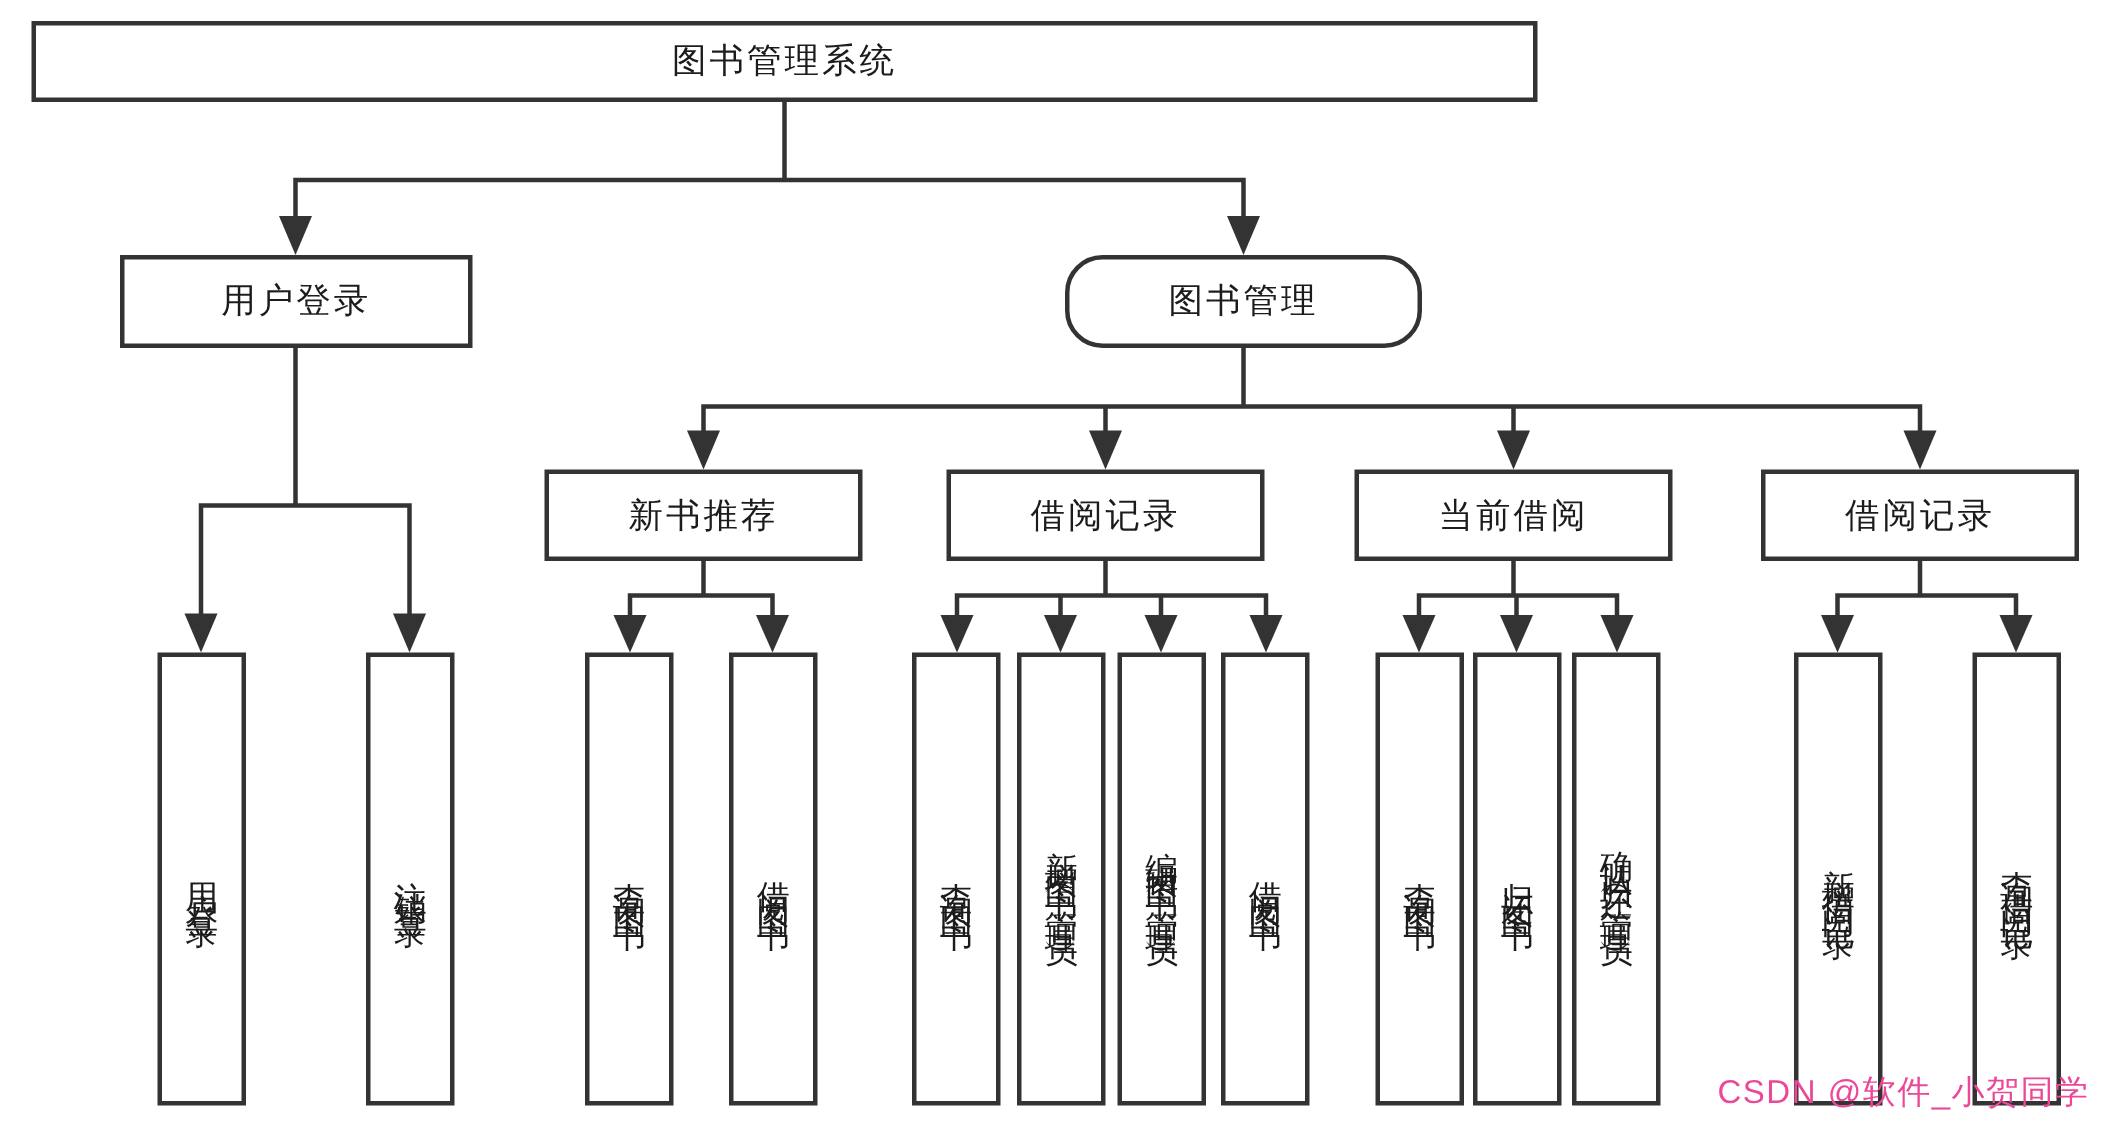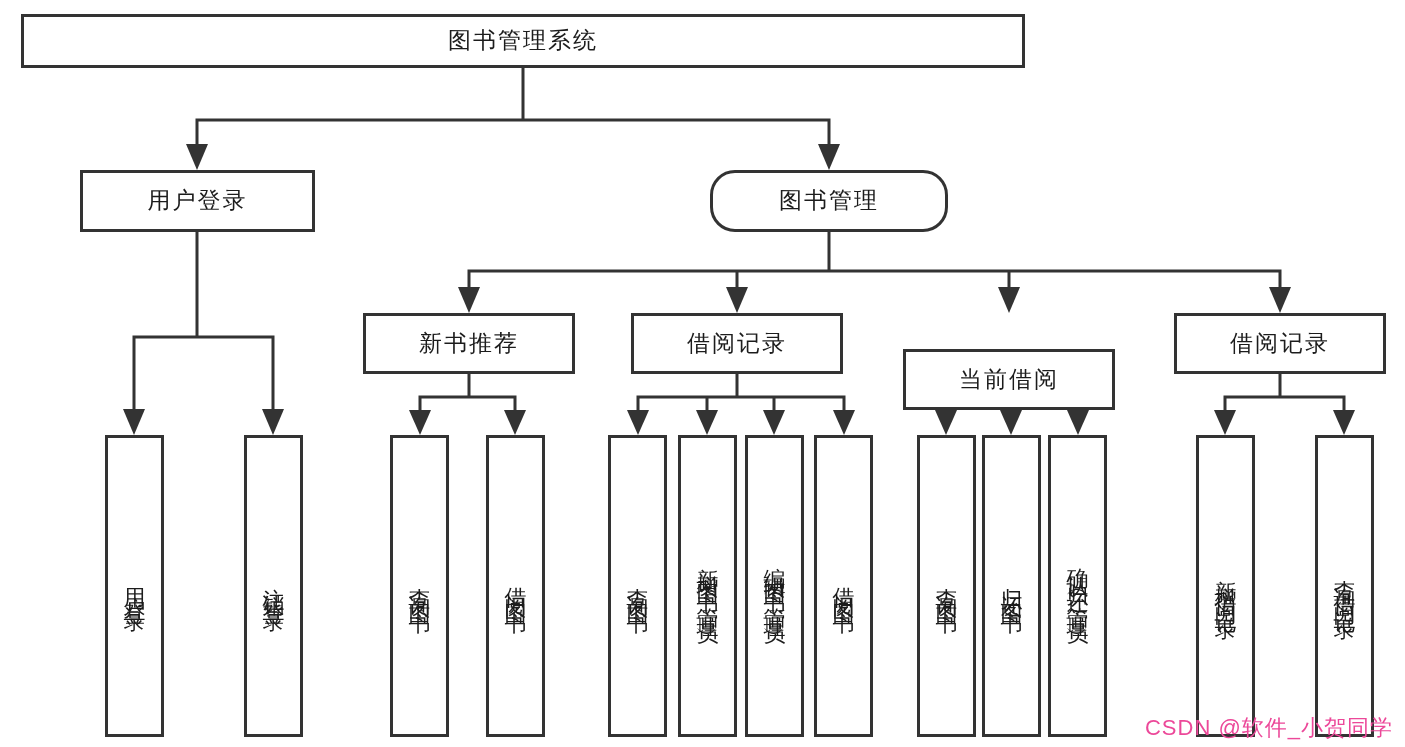--- a/index.html
+++ b/index.html
@@ -95,21 +95,21 @@
     </g>
   </svg>
 
   <div class="node h" style="left:21px; top:14px; width:1004px; height:54px;">图书管理系统</div>
 
   <div class="node h" style="left:80px; top:170px; width:235px; height:62px;">用户登录</div>
   <div class="node h" style="left:710px; top:170px; width:238px; height:62px;border-radius:25px;">图书管理</div>
 
   <div class="node h" style="left:363px; top:313px; width:212px; height:61px;">新书推荐</div>
   <div class="node h" style="left:631px; top:313px; width:212px; height:61px;">借阅记录</div>
-  <div class="node h" style="left:903px; top:313px; width:212px; height:61px;margin-top:36px;">当前借阅</div>
+  <div class="node h" style="left:903px; top:313px; width:212px; height:61px;">当前借阅</div>
   <div class="node h" style="left:1174px; top:313px; width:212px; height:61px;">借阅记录</div>
 
   <div class="node v" style="left:105px; top:435px; width:59px; height:302px;">用户登录</div>
   <div class="node v" style="left:244px; top:435px; width:59px; height:302px;">注销登录</div>
 
   <div class="node v" style="left:390px; top:435px; width:59px; height:302px;">查询图书</div>
   <div class="node v" style="left:486px; top:435px; width:59px; height:302px;">借阅图书</div>
 
   <div class="node v" style="left:608px; top:435px; width:59px; height:302px;">查询图书</div>
   <div class="node v" style="left:678px; top:435px; width:59px; height:302px;">新增图书（管理员）</div>

